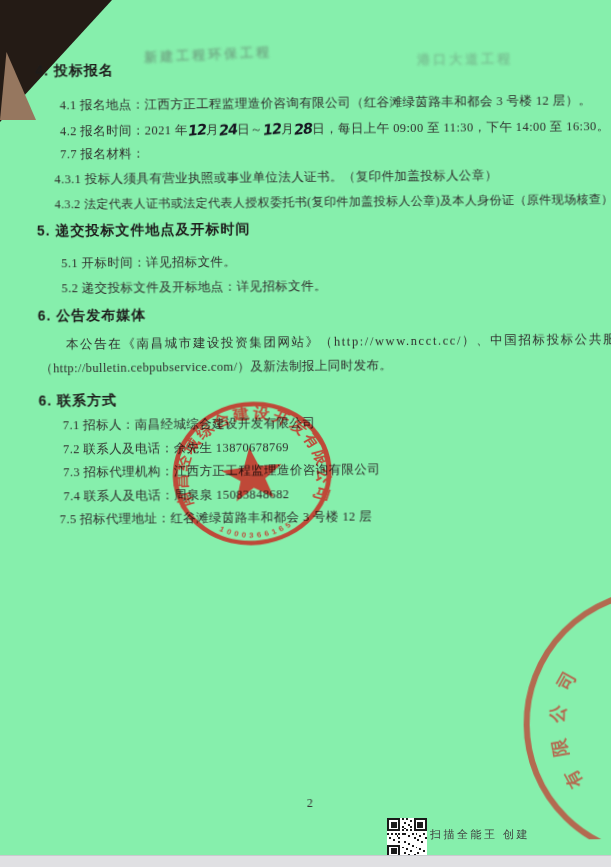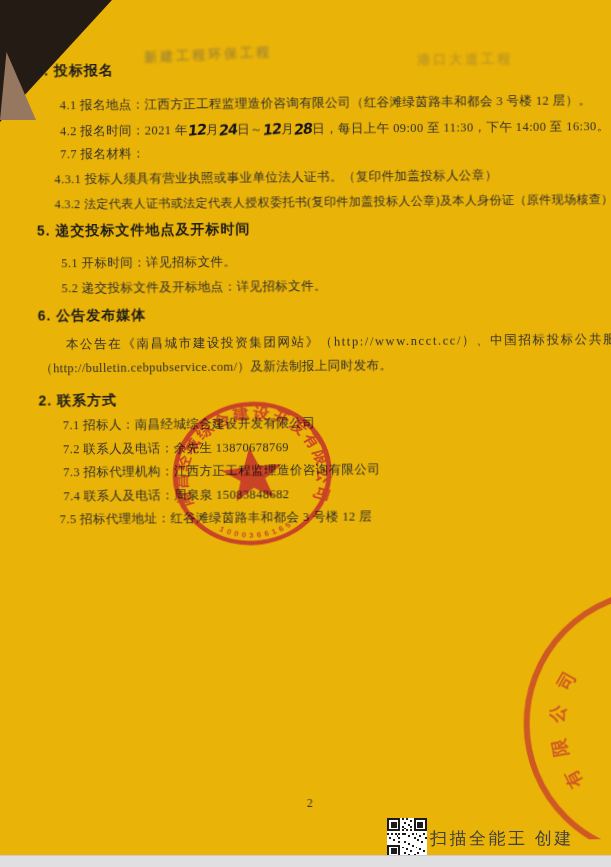--- a/index.html
+++ b/index.html
@@ -1,18 +1,18 @@
 <!DOCTYPE html>
 <html><head>
 <meta charset="utf-8">
 <style>
   html,body{margin:0;padding:0;}
   body{width:611px;height:867px;overflow:hidden;background:#fbfbfa;
        font-family:"Liberation Serif","DejaVu Serif",serif;}
-  .canvas{position:relative;width:611px;height:867px;background:#eab308;overflow:hidden;}
+  .canvas{position:relative;width:611px;height:867px;background:#86efac;overflow:hidden;}
 
   
   .wedge{position:absolute;left:0;top:0;width:112px;height:122px;background:#241b15;
          clip-path:polygon(0 0,100% 0,0 100%);}
   .wedge-inner{position:absolute;left:0;top:52px;width:36px;height:68px;background:#96775f;
          clip-path:polygon(18% 0,100% 100%,0 100%);}
   .bottom-strip{position:absolute;left:0;bottom:0;width:100%;height:11px;background:#e0e0e3;
          border-top:1px solid #c9c9ce;}
 
   .doc{position:absolute;left:0;top:0;width:611px;height:867px;transform:rotate(-0.55deg);
@@ -22,21 +22,21 @@
   .sec-title{position:absolute;white-space:nowrap;font-family:"Liberation Sans","DejaVu Sans",sans-serif;
        font-weight:bold;font-size:14px;color:#1c1b1a;letter-spacing:1px;}
   .faint{position:absolute;white-space:nowrap;font-size:13px;color:#555;opacity:.42;
        filter:blur(1.1px);font-weight:bold;letter-spacing:3px;}
   .hw{display:inline-block;font-family:"DejaVu Sans",sans-serif;font-weight:bold;font-style:italic;
        font-size:14.5px;color:#15141f;transform:rotate(-5deg) translateY(1px);letter-spacing:-1px;}
   .pagenum{position:absolute;left:0;top:796px;width:611px;text-align:center;font-size:12px;color:#333;}
 
   .stamp-svg{position:absolute;mix-blend-mode:multiply;opacity:.9;}
   .footer-label{position:absolute;left:430px;top:827px;font-family:"Liberation Sans","DejaVu Sans",sans-serif;
-       font-size:17px;color:#3f3f3f;letter-spacing:2.5px;}
+       font-size:11px;color:#3f3f3f;letter-spacing:2.5px;}
   .qr{position:absolute;left:387px;top:818px;width:40px;height:40px;}
 </style>
 </head>
 <body>
 
 <div class="canvas">
 
   <div class="wedge"></div>
   <div class="wedge-inner"></div>
 
@@ -53,21 +53,21 @@
     <div class="line" style="left:56px;top:194px;font-size:12px;">4.3.2 法定代表人证书或法定代表人授权委托书(复印件加盖投标人公章)及本人身份证（原件现场核查）。</div>
 
     <div class="sec-title" style="left:38px;top:220px;">5. 递交投标文件地点及开标时间</div>
     <div class="line" style="left:62px;top:253px;">5.1 开标时间：详见招标文件。</div>
     <div class="line" style="left:62px;top:278px;">5.2 递交投标文件及开标地点：详见招标文件。</div>
 
     <div class="sec-title" style="left:38px;top:305px;">6. 公告发布媒体</div>
     <div class="line" style="left:66px;top:334px;letter-spacing:1.6px;">本公告在《南昌城市建设投资集团网站》（http://www.ncct.cc/）、中国招标投标公共服务平台</div>
     <div class="line" style="left:40px;top:358px;">（http://bulletin.cebpubservice.com/）及新法制报上同时发布。</div>
 
-    <div class="sec-title" style="left:38px;top:390px;">2. 联系方式</div>
+    <div class="sec-title" style="left:38px;top:390px;">6. 联系方式</div>
     <div class="line" style="left:62px;top:415px;">7.1 招标人：南昌经城综合建设开发有限公司</div>
     <div class="line" style="left:62px;top:439px;">7.2 联系人及电话：余先生 13870678769</div>
     <div class="line" style="left:62px;top:462px;">7.3 招标代理机构：江西方正工程监理造价咨询有限公司</div>
     <div class="line" style="left:62px;top:486px;">7.4 联系人及电话：周泉泉 15083848682</div>
     <div class="line" style="left:58px;top:509px;">7.5 招标代理地址：红谷滩绿茵路丰和都会 3 号楼 12 层</div>
 
     <svg class="stamp-svg" style="left:151px;top:372px;" width="200" height="200" viewBox="0 0 200 200">
       <defs>
         <path id="seal-top-arc" d="M -60 32 A 66 66 0 1 1 60 32" fill="none"></path>
         <path id="seal-bottom-arc" d="M -52 48 A 70 70 0 0 0 52 48" fill="none"></path>

